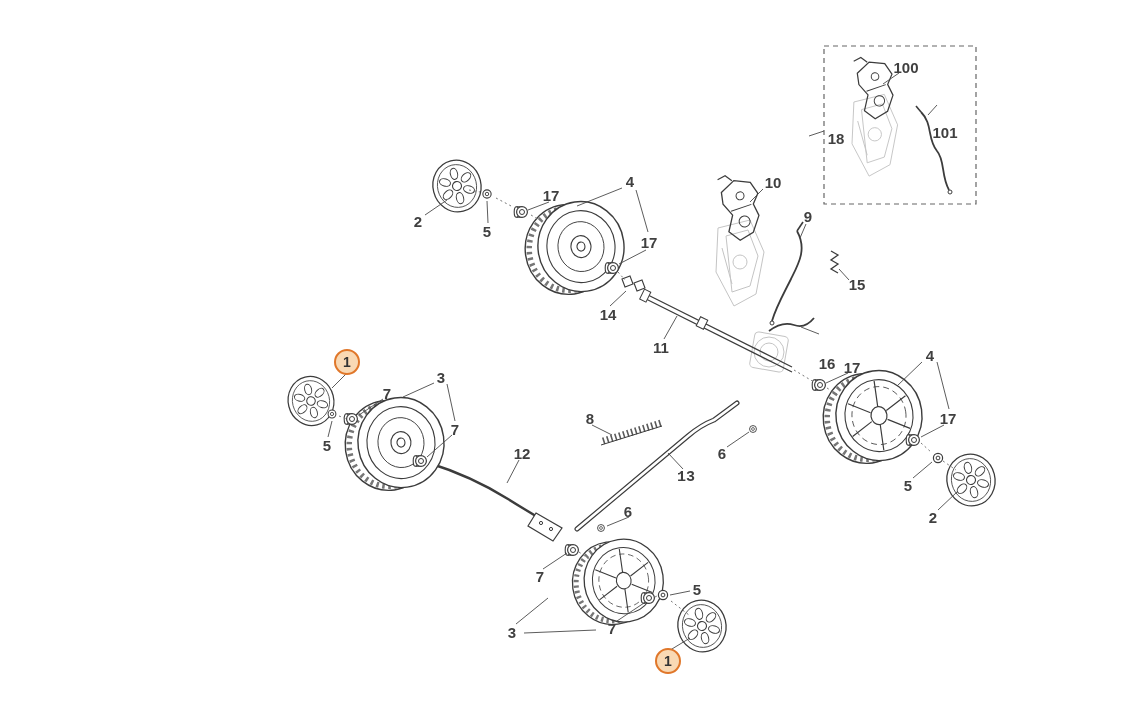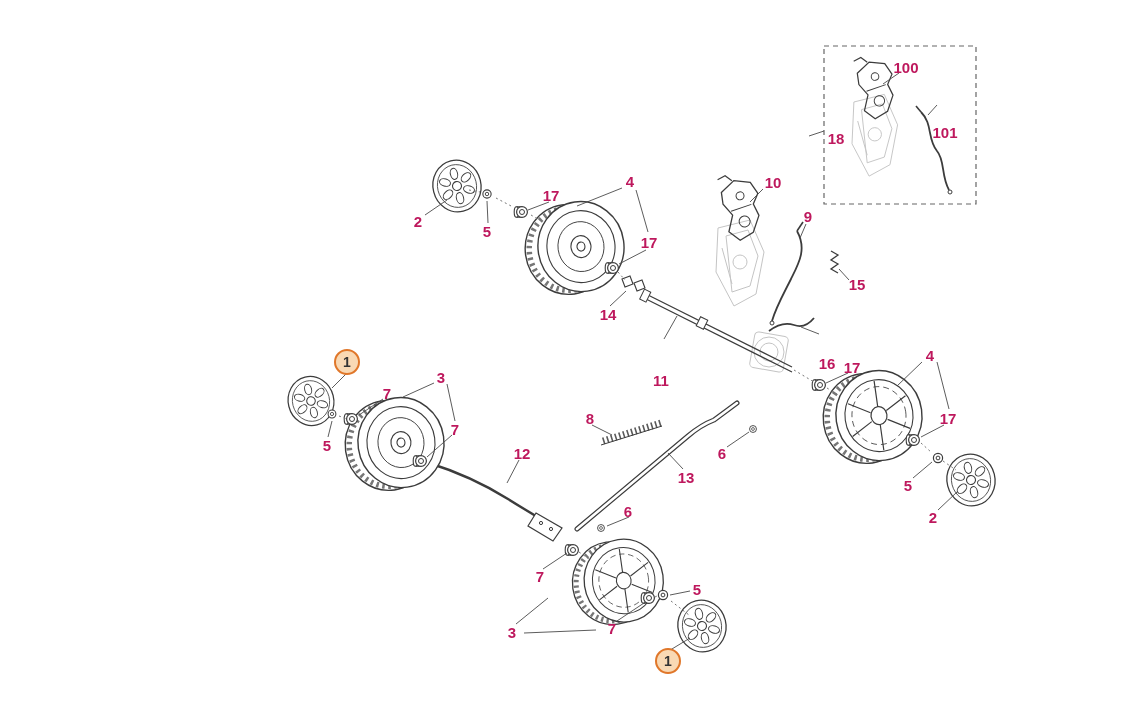--- a/index.html
+++ b/index.html
@@ -7,21 +7,21 @@
     --accent-fill:#f9d9b4;
     --line:#3c3c3c;
     --leader:#4a4a4a;
   }
   *{box-sizing:border-box;}
   body{margin:0;background:#fff;font-family:"Liberation Sans",sans-serif;}
   .stage{position:relative;width:1143px;height:712px;background:#fff;overflow:hidden;}
   .stage svg{position:absolute;left:0;top:0;color:var(--line);}
   .callout{
     position:absolute;transform:translate(-50%,-50%);
-    font-size:15px;font-weight:700;color:#be185d;line-height:1;
+    font-size:15px;font-weight:700;color:#404040;line-height:1;
     user-select:none;cursor:pointer;white-space:nowrap;
   }
   .callout.highlighted{
     width:26px;height:26px;border:2px solid var(--accent);
     background:var(--accent-fill);border-radius:50%;
     display:flex;align-items:center;justify-content:center;
     font-size:14px;color:#343434;
   }
 </style>
 </head>
@@ -224,36 +224,36 @@
     </g>
   </svg>
 
   <div id="callouts">
       <div class="callout" style="left: 418px; top: 221px;">2</div>
       <div class="callout" style="left: 487px; top: 231px;">5</div>
       <div class="callout" style="left: 551px; top: 195px;">17</div>
       <div class="callout" style="left: 630px; top: 181px;">4</div>
       <div class="callout" style="left: 649px; top: 242px;">17</div>
       <div class="callout" style="left: 608px; top: 314px;">14</div>
-      <div class="callout" style="left: 661px; top: 347px; margin-top: 33px;">11</div>
+      <div class="callout" style="left: 661px; top: 347px;">11</div>
       <div class="callout" style="left: 773px; top: 182px;">10</div>
       <div class="callout" style="left: 808px; top: 216px;">9</div>
       <div class="callout" style="left: 857px; top: 284px;">15</div>
       <div class="callout" style="left: 827px; top: 339px; margin-top: 24px;">16</div>
       <div class="callout" style="left: 800px; top: 138px; margin-left: 36px;">18</div>
       <div class="callout" style="left: 906px; top: 67px;">100</div>
       <div class="callout" style="left: 945px; top: 100px; margin-top: 32px;">101</div>
       <div class="callout highlighted" style="left: 347px; top: 362px;">1</div>
       <div class="callout" style="left: 327px; top: 445px;">5</div>
       <div class="callout" style="left: 387px; top: 393px;">7</div>
       <div class="callout" style="left: 441px; top: 377px;">3</div>
       <div class="callout" style="left: 455px; top: 429px;">7</div>
       <div class="callout" style="left: 522px; top: 453px;">12</div>
       <div class="callout" style="left: 590px; top: 418px;">8</div>
-      <div class="callout" style="left: 686px; top: 477px;">13</div>
+      <div class="callout" style="left: 686px; top: 477px; font-family: Liberation Mono, monospace;">13</div>
       <div class="callout" style="left: 722px; top: 453px;">6</div>
       <div class="callout" style="left: 852px; top: 367px;">17</div>
       <div class="callout" style="left: 930px; top: 355px;">4</div>
       <div class="callout" style="left: 948px; top: 418px;">17</div>
       <div class="callout" style="left: 908px; top: 485px;">5</div>
       <div class="callout" style="left: 933px; top: 517px;">2</div>
       <div class="callout" style="left: 628px; top: 511px;">6</div>
       <div class="callout" style="left: 540px; top: 576px;">7</div>
       <div class="callout" style="left: 512px; top: 632px;">3</div>
       <div class="callout" style="left: 612px; top: 628px;">7</div>

